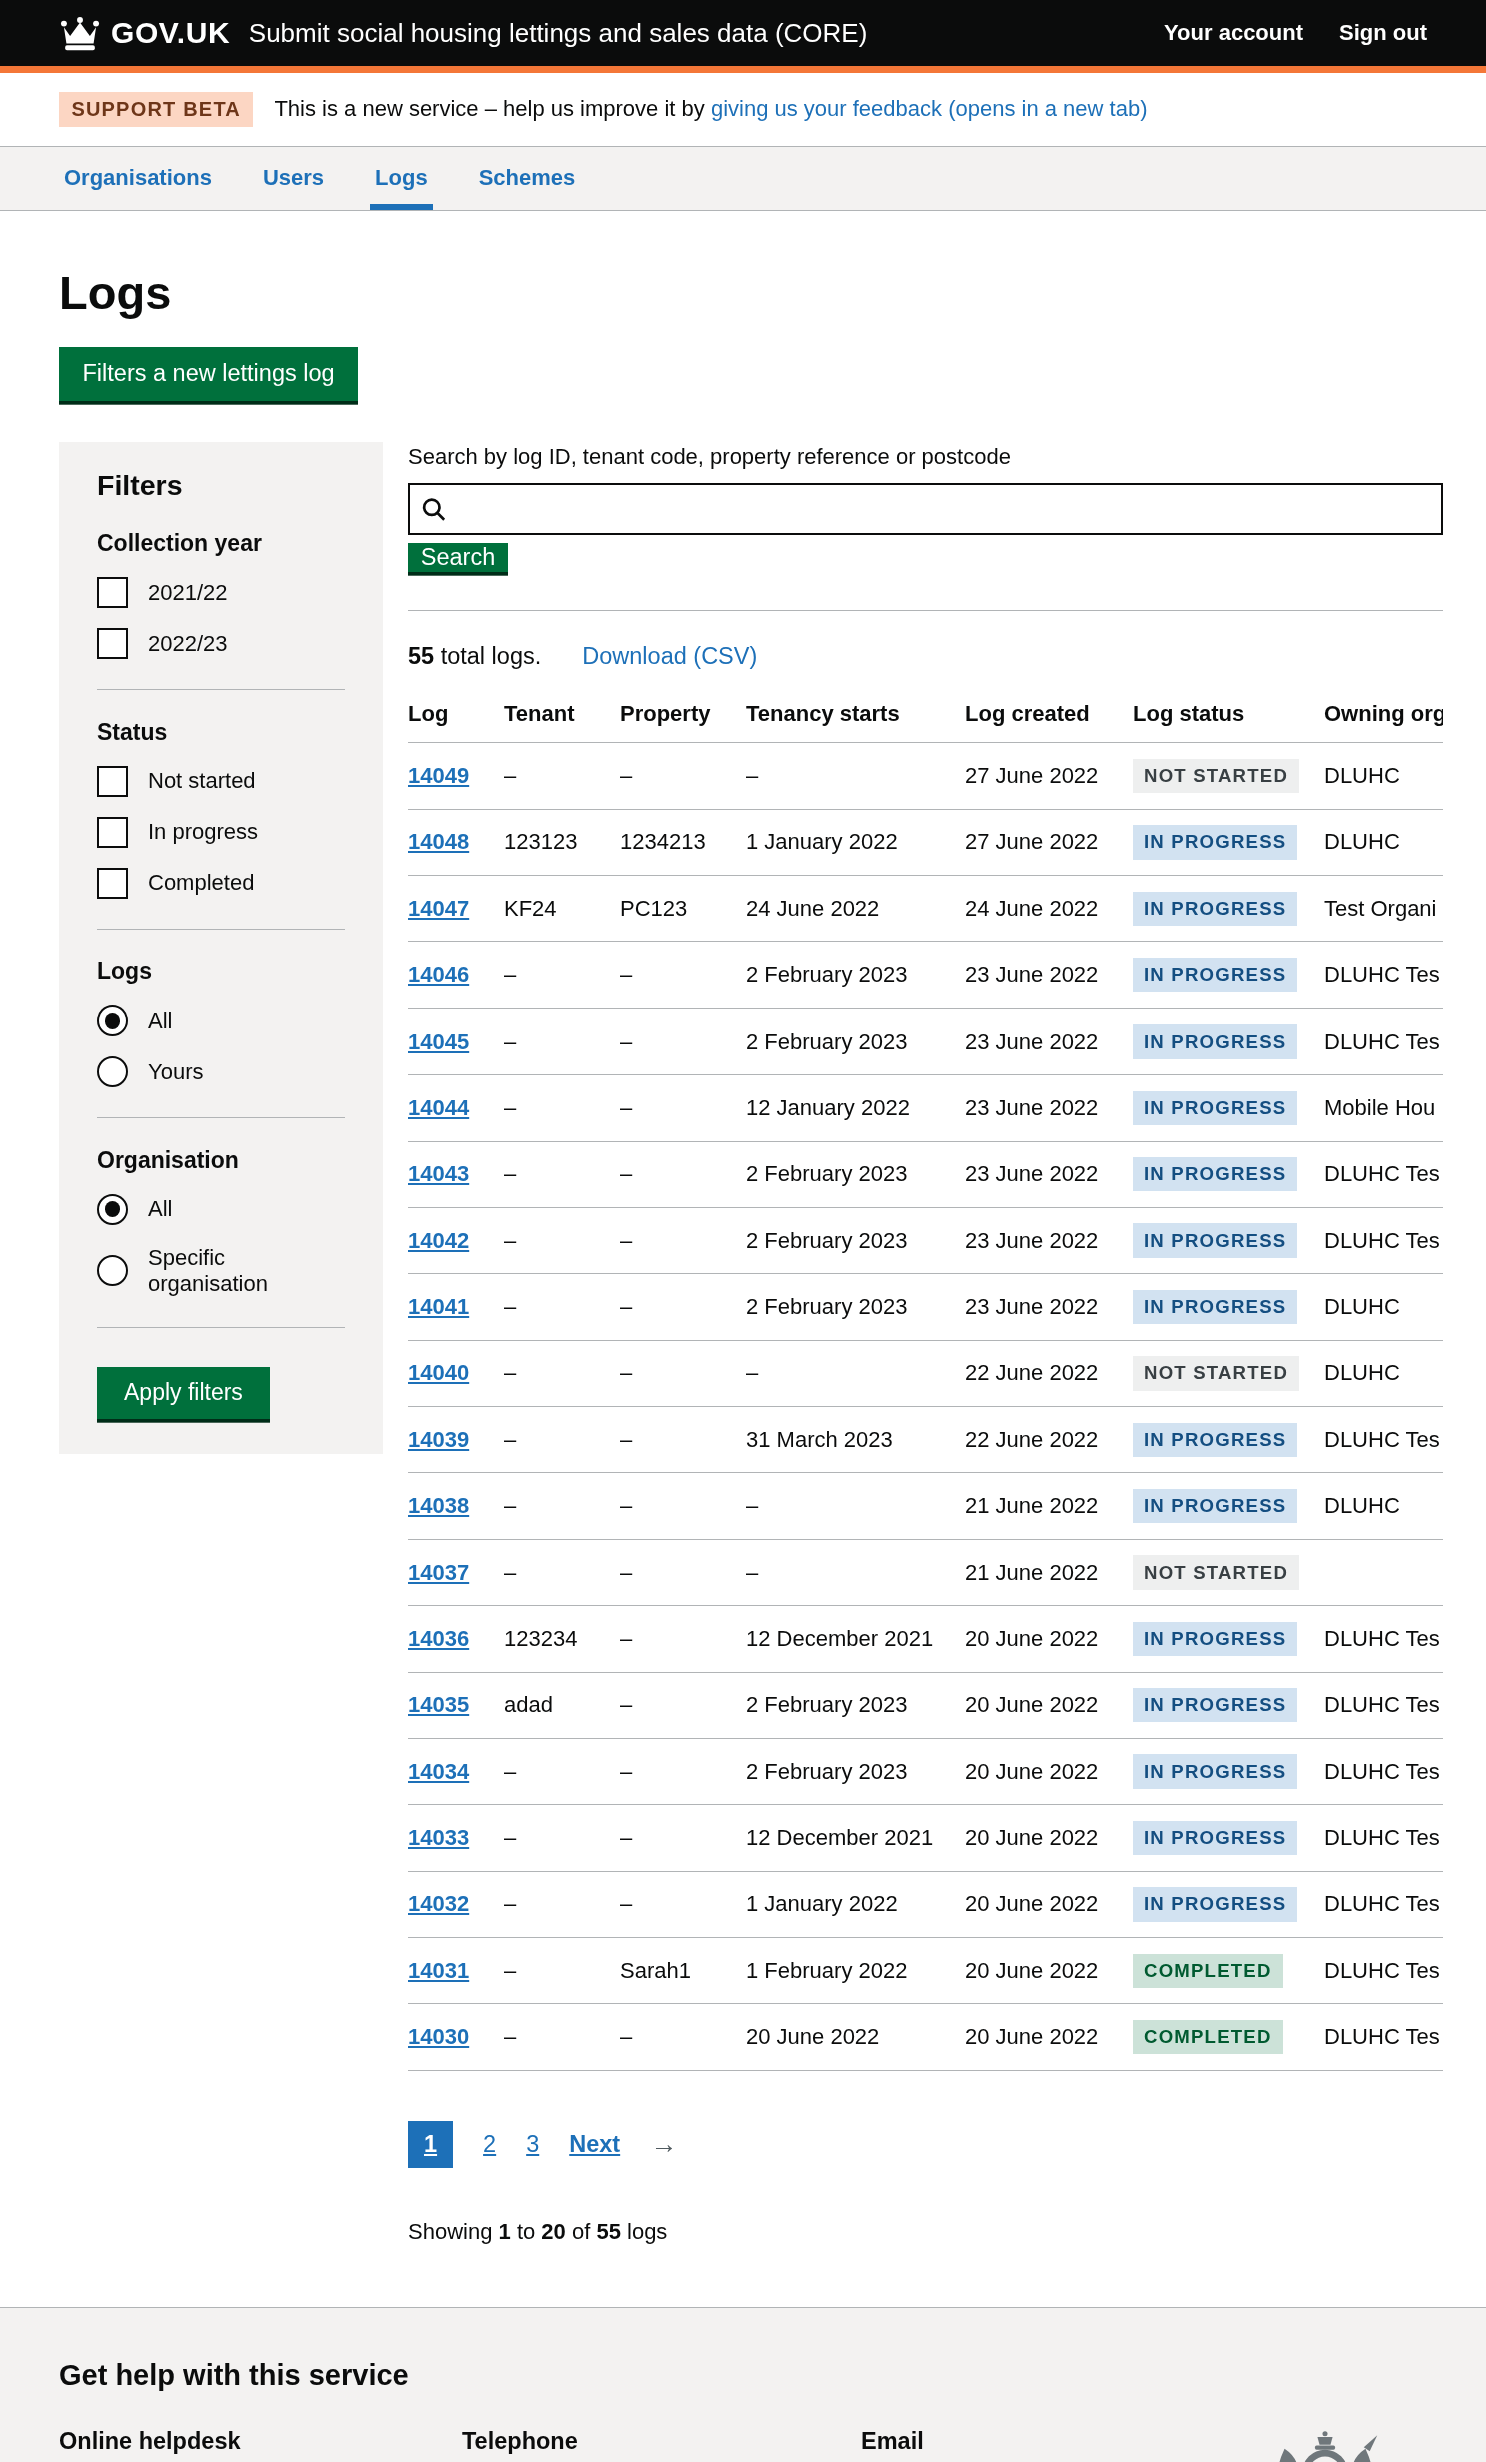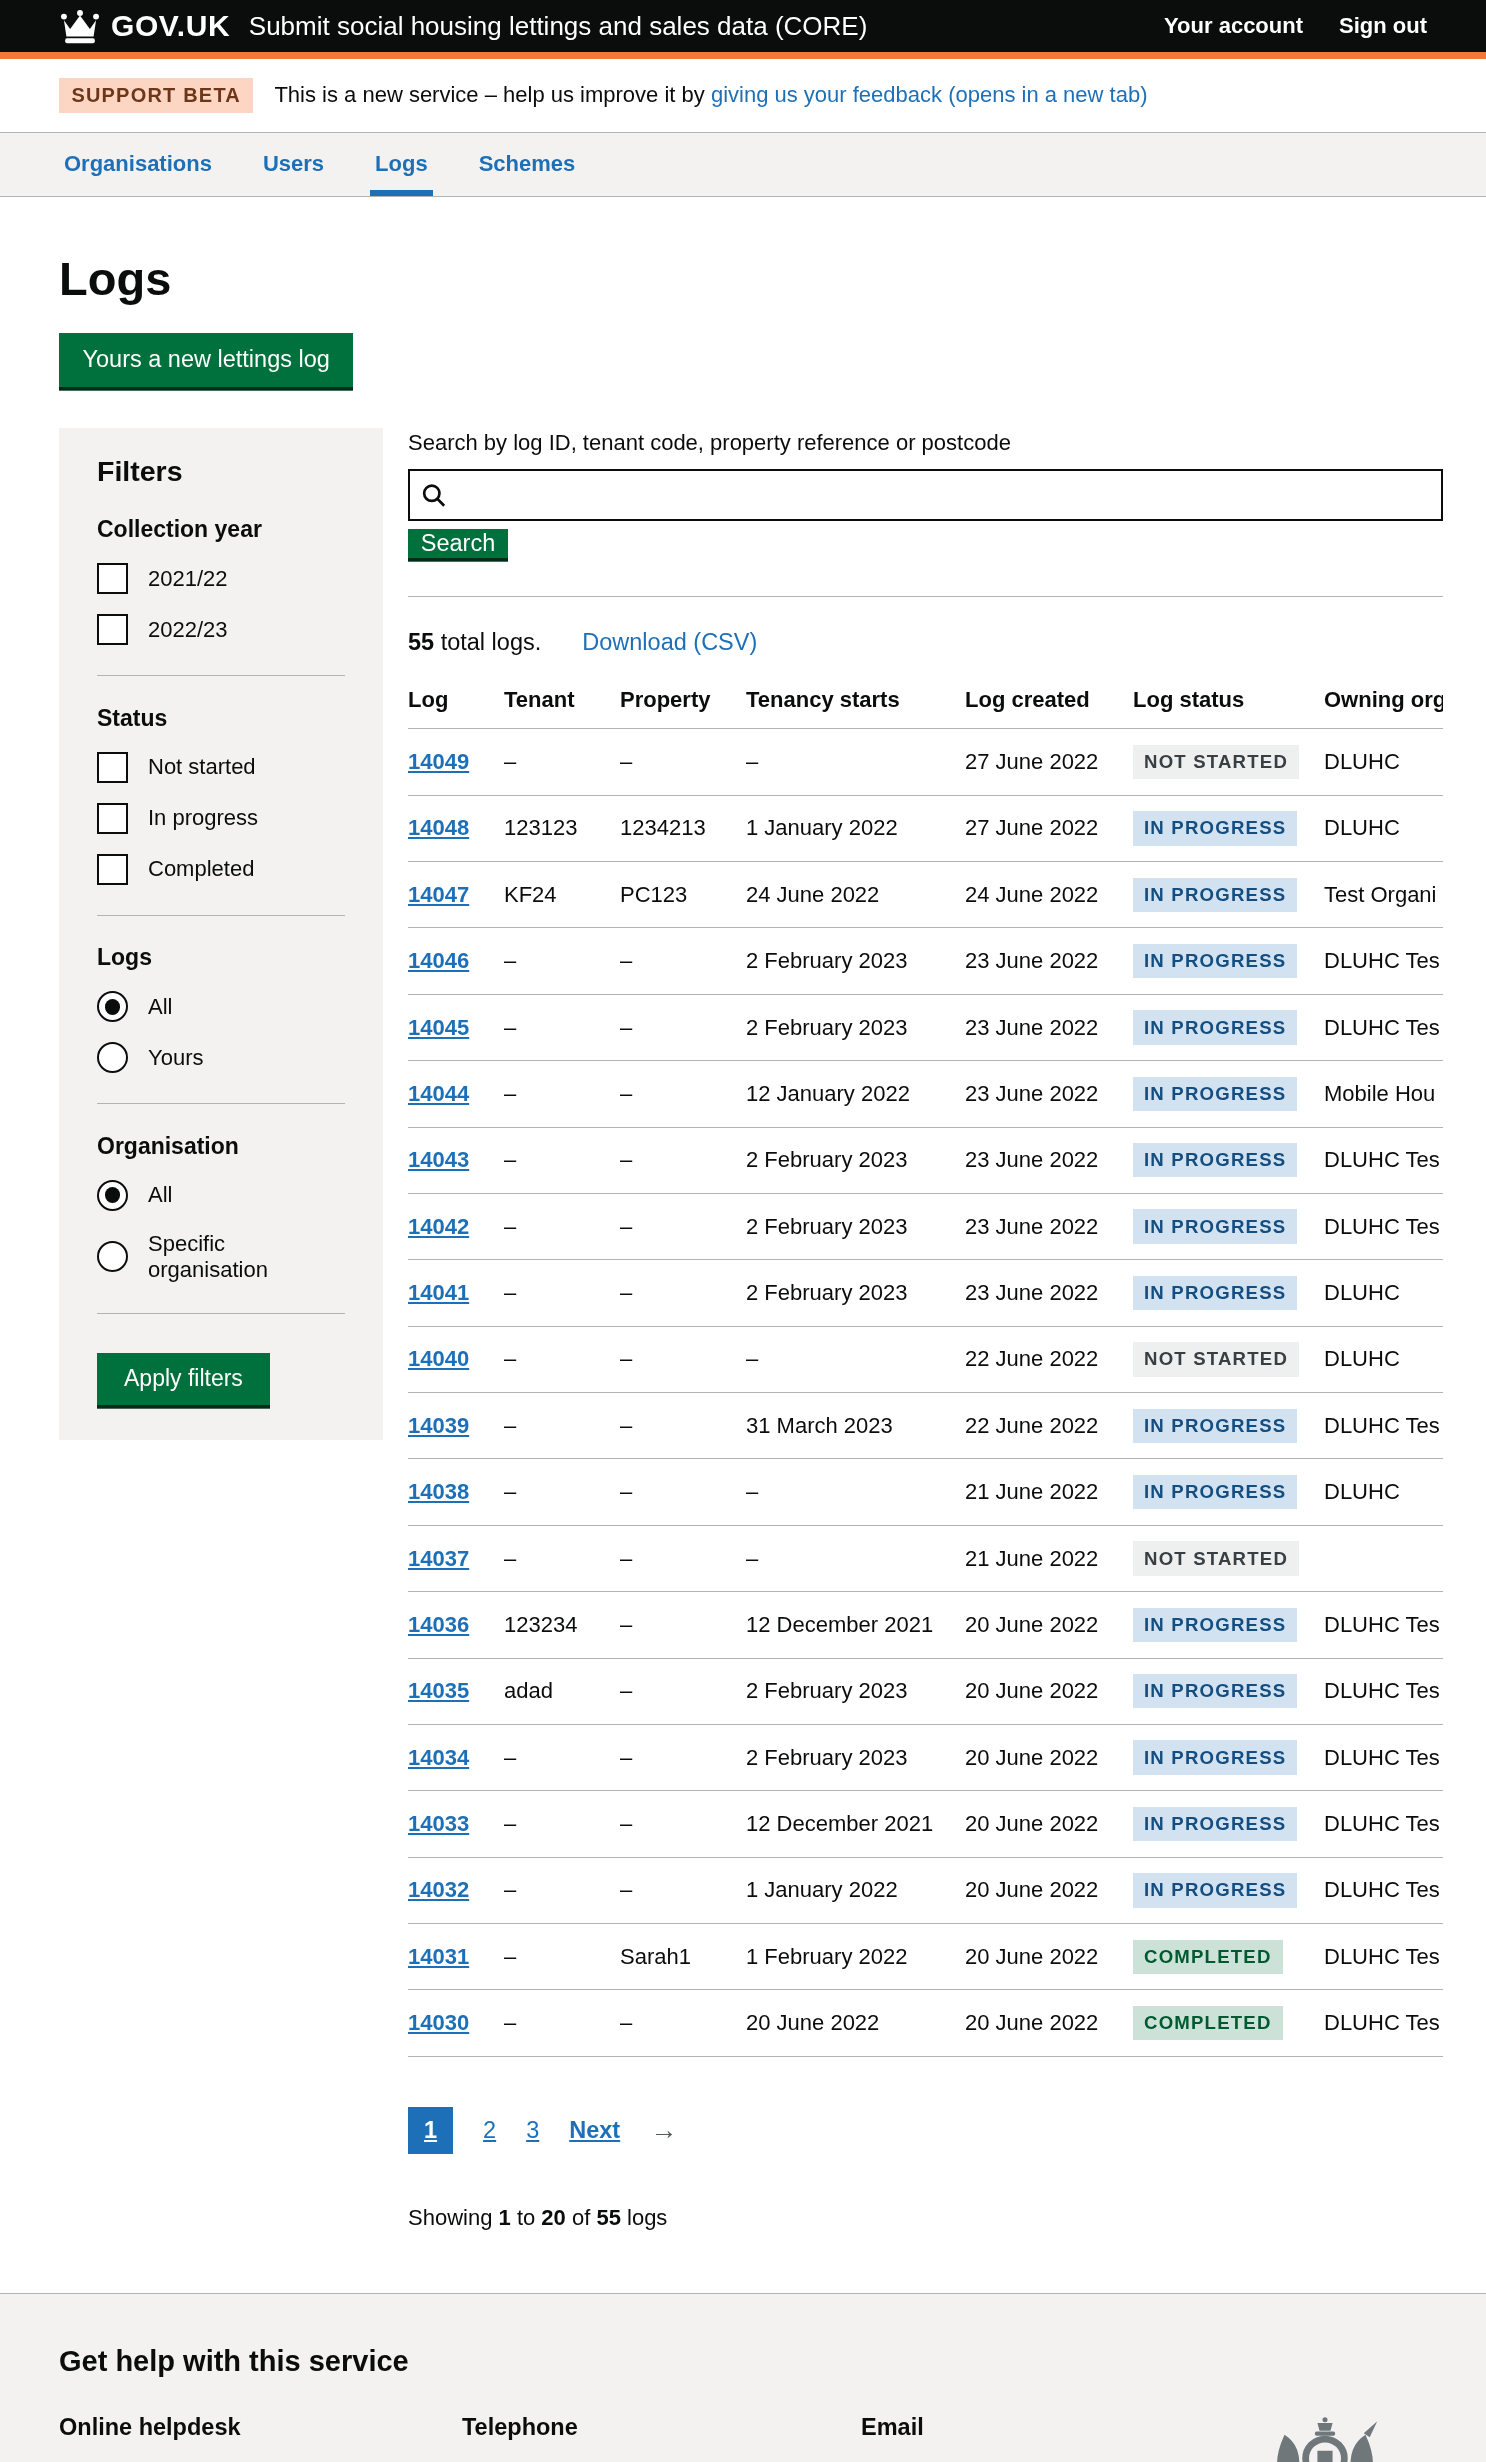--- a/index.html
+++ b/index.html
@@ -1,20 +1,20 @@
 <!DOCTYPE html>
 <html style="font-size:10px"><head>
 <meta charset="utf-8">
 <style>
   html,body{margin:0;padding:0;background:#fff;}
   body{width:1486px;font-family:"Liberation Sans",sans-serif;color:#0b0c0c;-webkit-font-smoothing:antialiased;}
   a{cursor:pointer;}
 
   
-  .header{background:#0b0c0c;border-bottom:7.4px solid #f47738;height:59px;display:flex;align-items:center;padding:2px 59px;box-sizing:border-box;}
+  .header{background:#0b0c0c;border-bottom:7.4px solid #f47738;height:73px;display:flex;align-items:center;padding:2px 59px;box-sizing:border-box;}
   .logo{display:flex;align-items:center;gap:10px;}
   .logo-text{color:#fff;font-weight:bold;font-size:30px;letter-spacing:0.6px;}
   .service-name{color:#fff;font-size:26px;margin-left:18.6px;text-decoration:none;}
   .header-links{margin-left:auto;display:flex;gap:36px;}
   .header-link{color:#fff;font-weight:bold;font-size:22px;text-decoration:none;}
 
   
   .beta{display:flex;align-items:center;gap:21px;padding:18.6px 59px;border-bottom:0.6px solid #b1b4b6;background:#fff;}
   .beta-tag{background:#fcd6c3;color:#6e3619;font-weight:bold;font-size:20px;letter-spacing:1.2px;padding:6.2px 12.4px;white-space:nowrap;}
   .beta-text{font-size:22px;}
@@ -119,21 +119,21 @@
 <nav class="nav">
   <a class="nav-item">Organisations</a>
   <a class="nav-item">Users</a>
   <a class="nav-item active">Logs</a>
   <a class="nav-item">Schemes</a>
 </nav>
 
 <div class="container">
   <h1>Logs</h1>
 
-  <button class="gbtn create-btn">Yours a new lettings log</button>
+  <button class="gbtn create-btn">Filters a new lettings log</button>
 
   <div class="content">
 
     <aside class="filters">
       <h2>Filters</h2>
 
       <div class="filter-group-label">Collection year</div>
       <div class="option">
         <span class="checkbox"></span>
         <span class="option-label">2021/22</span>

